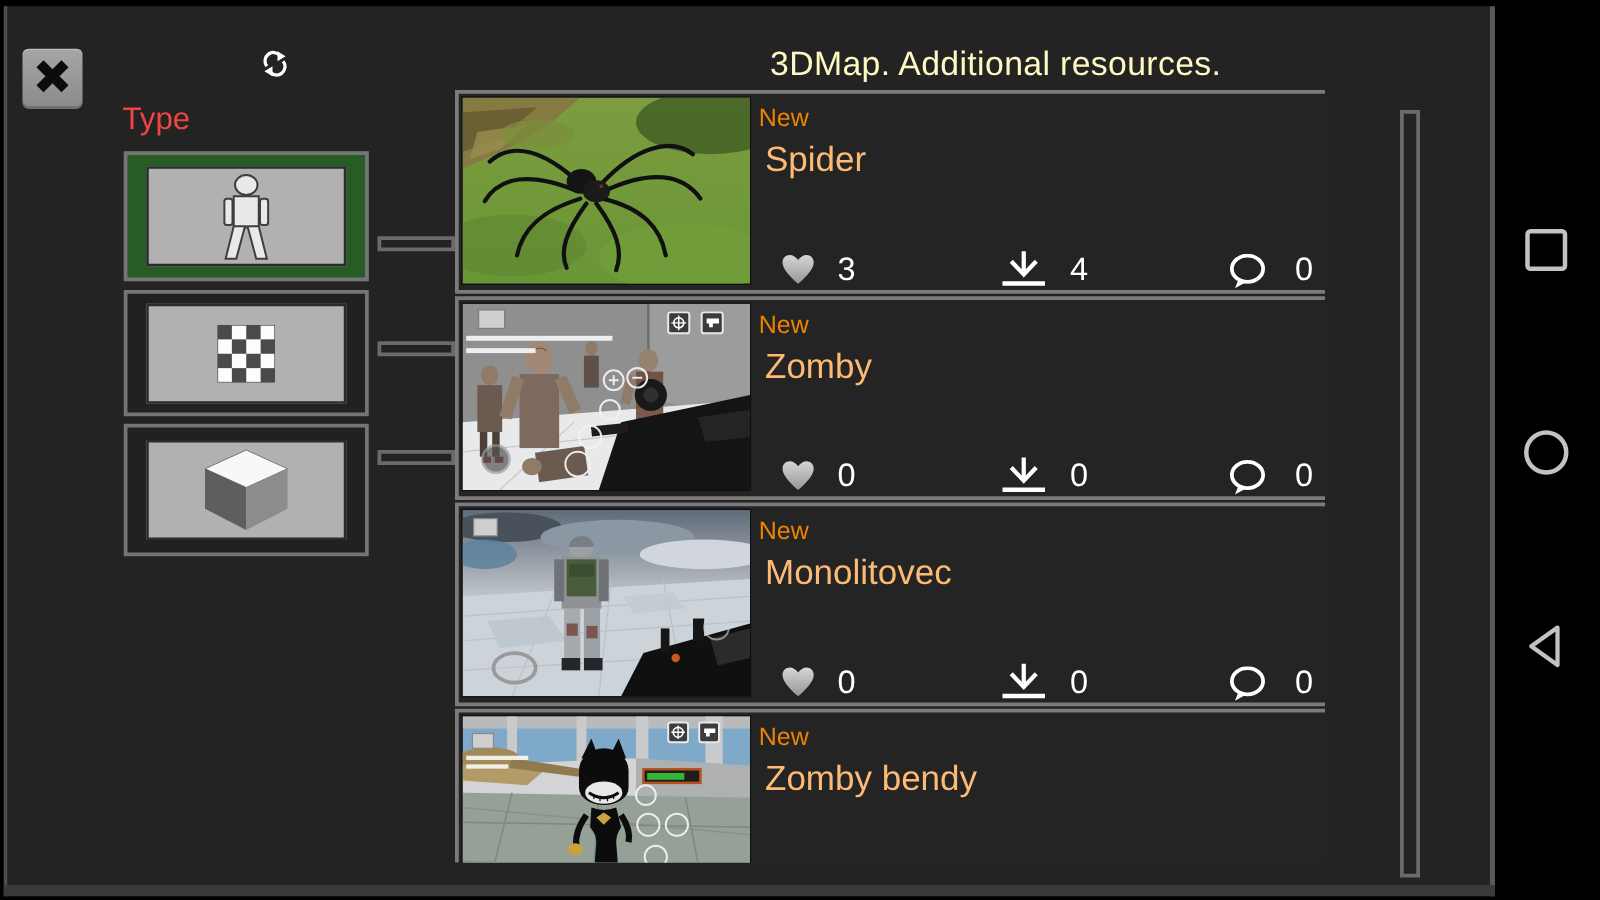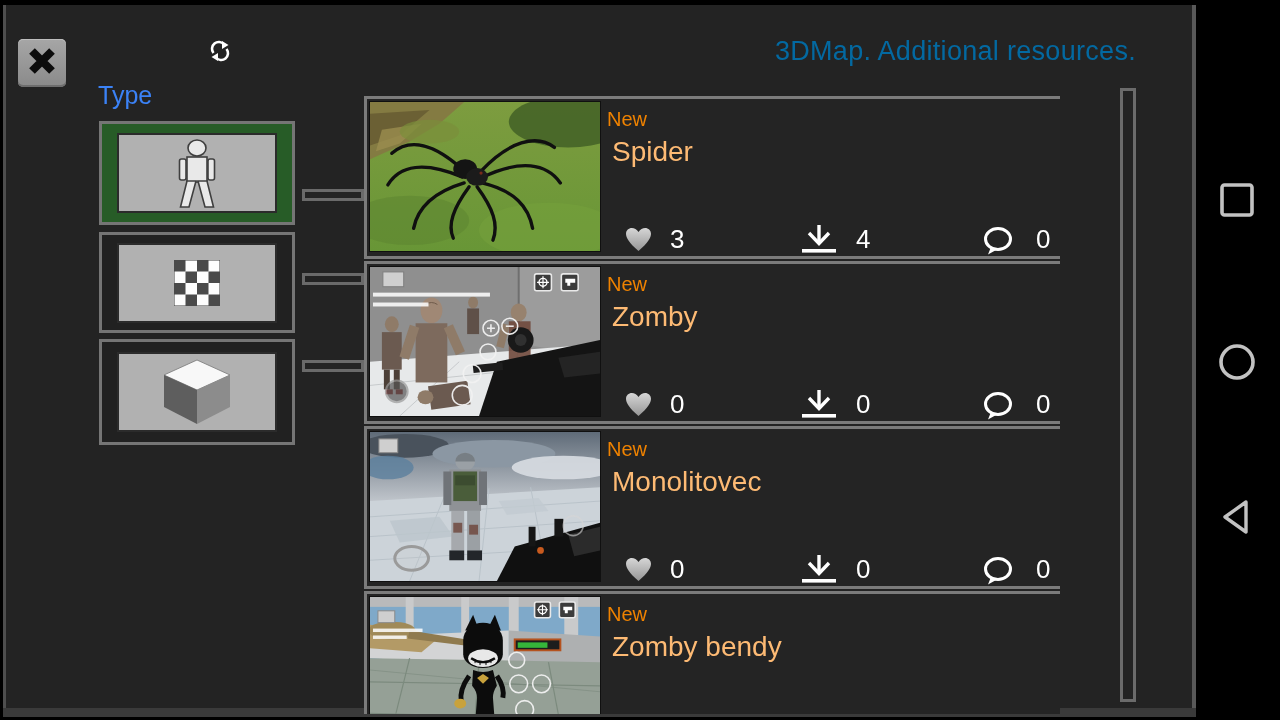--- a/index.html
+++ b/index.html
@@ -19,46 +19,46 @@
 
   
   .close-btn{
     left:18px;top:39px;width:48px;height:48px;border-radius:5px;
     background:linear-gradient(#a6a6a6,#8a8a8a);
     box-shadow:inset 0 1px 0 #bdbdbd, inset 0 -2px 0 #6e6e6e;
     display:flex;align-items:center;justify-content:center;cursor:pointer;
   }
   .refresh{left:208px;top:40px;width:24px;height:22px;}
   .app-title{
-    left:616px;top:36px;width:520px;text-align:right;
-    font-size:27px;color:#0369a1;letter-spacing:.3px;white-space:nowrap;
+    left:616px;top:36px;width:520px;text-align:left;
+    font-size:27px;color:#fef9c3;letter-spacing:.3px;white-space:nowrap;
   }
 
   
-  .type-label{left:98px;top:81px;font-size:25px;color:#3b82f6;}
+  .type-label{left:98px;top:81px;font-size:25px;color:#ef4444;}
   .type-btn{
     left:99px;width:196px;box-sizing:border-box;border:3px solid #757575;
     background:#212121;display:flex;align-items:center;justify-content:center;cursor:pointer;
   }
   .type-btn.selected{background:#275c27;}
   .type-btn .inner-img{
     width:156px;height:76px;background:#b1b1b1;border:2px solid #2b2b2b;
     display:flex;align-items:center;justify-content:center;
   }
   .tb1{top:121px;height:104px;}
   .tb2{top:232px;height:101px;}
   .tb3{top:339px;height:106px;}
   .connector{
     left:302px;width:62px;height:12px;box-sizing:border-box;
     border:3px solid #6a6a6a;background:#232323;
   }
   .cn1{top:189px;} .cn2{top:273px;} .cn3{top:360px;}
 
   
-  .list-clip{left:364px;top:96px;width:696px;height:618px;overflow:hidden;}
+  .list-clip{left:364px;top:72px;width:696px;height:618px;overflow:hidden;}
   .card{
     position:absolute;left:0;width:753px;height:163px;box-sizing:border-box;
     border:3px solid #7b7b7b;background:#242424;cursor:pointer;
   }
   .c1{top:0;} .c2{top:165px;} .c3{top:330px;} .c4{top:495px;}
   .thumb{
     position:absolute;left:2px;top:2px;width:230px;height:149px;
     border:1px solid #101010;overflow:hidden;background:#333;
   }
   .thumb svg{display:block;width:100%;height:100%;}

